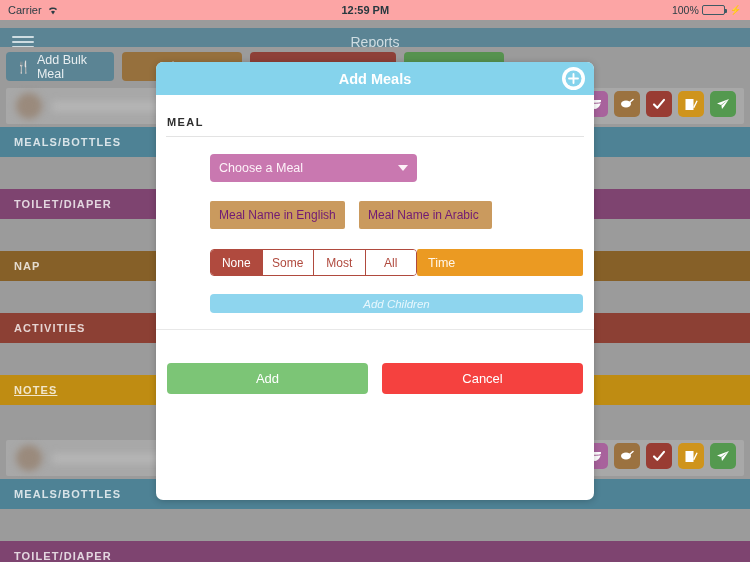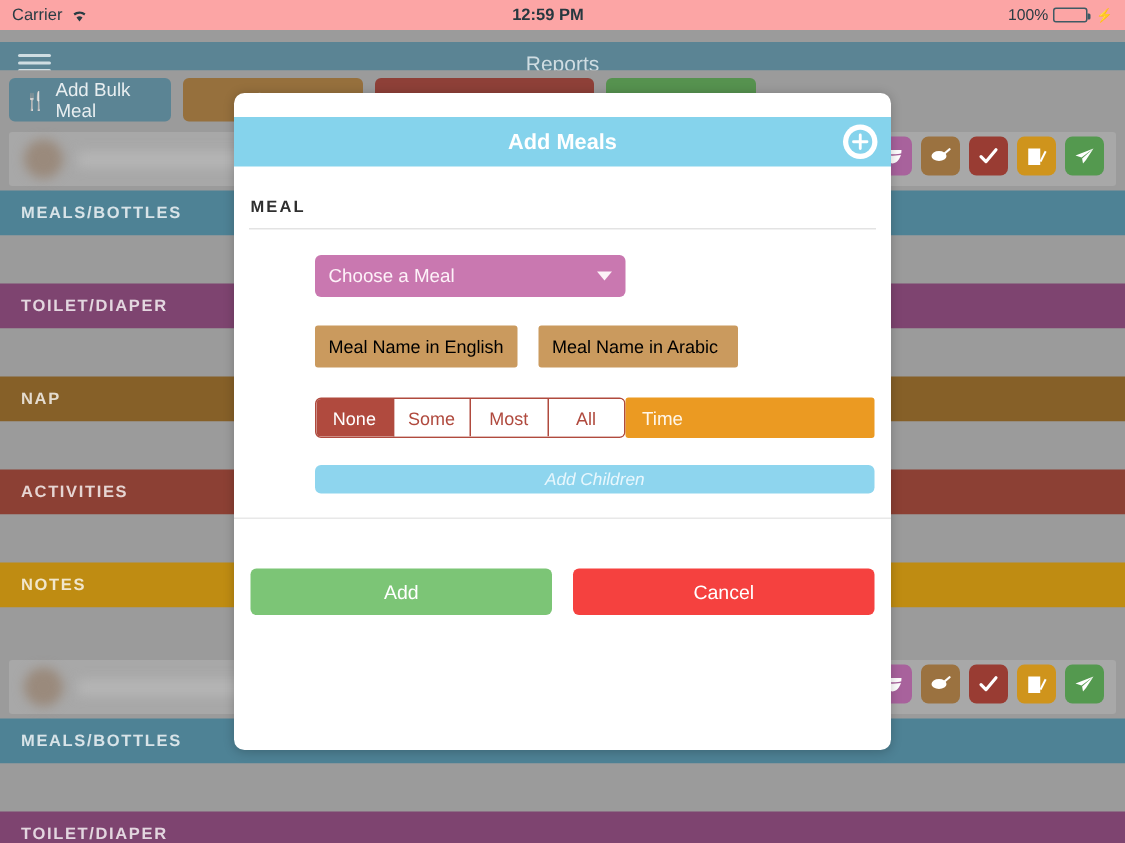--- a/index.html
+++ b/index.html
@@ -150,39 +150,38 @@
     padding-left: 14px;
     font-size: 11px;
     letter-spacing: 1.1px;
     color: rgba(255,255,255,0.78);
     font-weight: 600;
   }
   .sh-meals { background: #4e8295; }
   .sh-toilet { background: #7e4470; }
   .sh-nap { background: #866028; }
   .sh-activities { background: #8c4034; }
-  .sh-notes { background: #bf8c12; }
+  .sh-notes { background: #bf8c12; text-decoration: underline; }
   .gap-row { height: 32px; background: #9b9b9b; }
 
   
   .modal {
     position: absolute;
     left: 156px; top: 62px;
     width: 438px; height: 438px;
     background: #ffffff;
     border-radius: 7px;
     overflow: hidden;
     box-shadow: 0 1px 7px rgba(0,0,0,0.22);
   }
   .modal-header {
     height: 33px;
     background: #85d3ec;
     display: flex; align-items: center; justify-content: center;
     position: relative;
-    margin-top: 16px;
   }
   .modal-title { color: #ffffff; font-size: 14.5px; font-weight: 600; }
   .plus-btn {
     position: absolute; right: 9px; top: 5px;
     width: 23px; height: 23px;
     border-radius: 50%;
     background: #ffffff;
     display: flex; align-items: center; justify-content: center;
   }
   .plus-btn svg { display: block; }
@@ -218,21 +217,21 @@
     border-top: 6px solid #fdf2f8;
   }
 
   .field-row { display: flex; gap: 14px; margin-top: 19px; }
   .tfield {
     height: 28px;
     background: #ca9a5e;
     border-radius: 2px;
     display: flex; align-items: center;
     padding: 0 9px;
-    color: #000000;
+    color: #701a75;
     font-size: 12px;
   }
   .tf-en { width: 135px; }
   .tf-fr { width: 135px; }
   .tf-ar { width: 133px; }
 
   .seg-row { display: flex; margin-top: 20px; align-items: stretch; }
   .segmented {
     display: flex;
     border: 1px solid #b04a3e;

